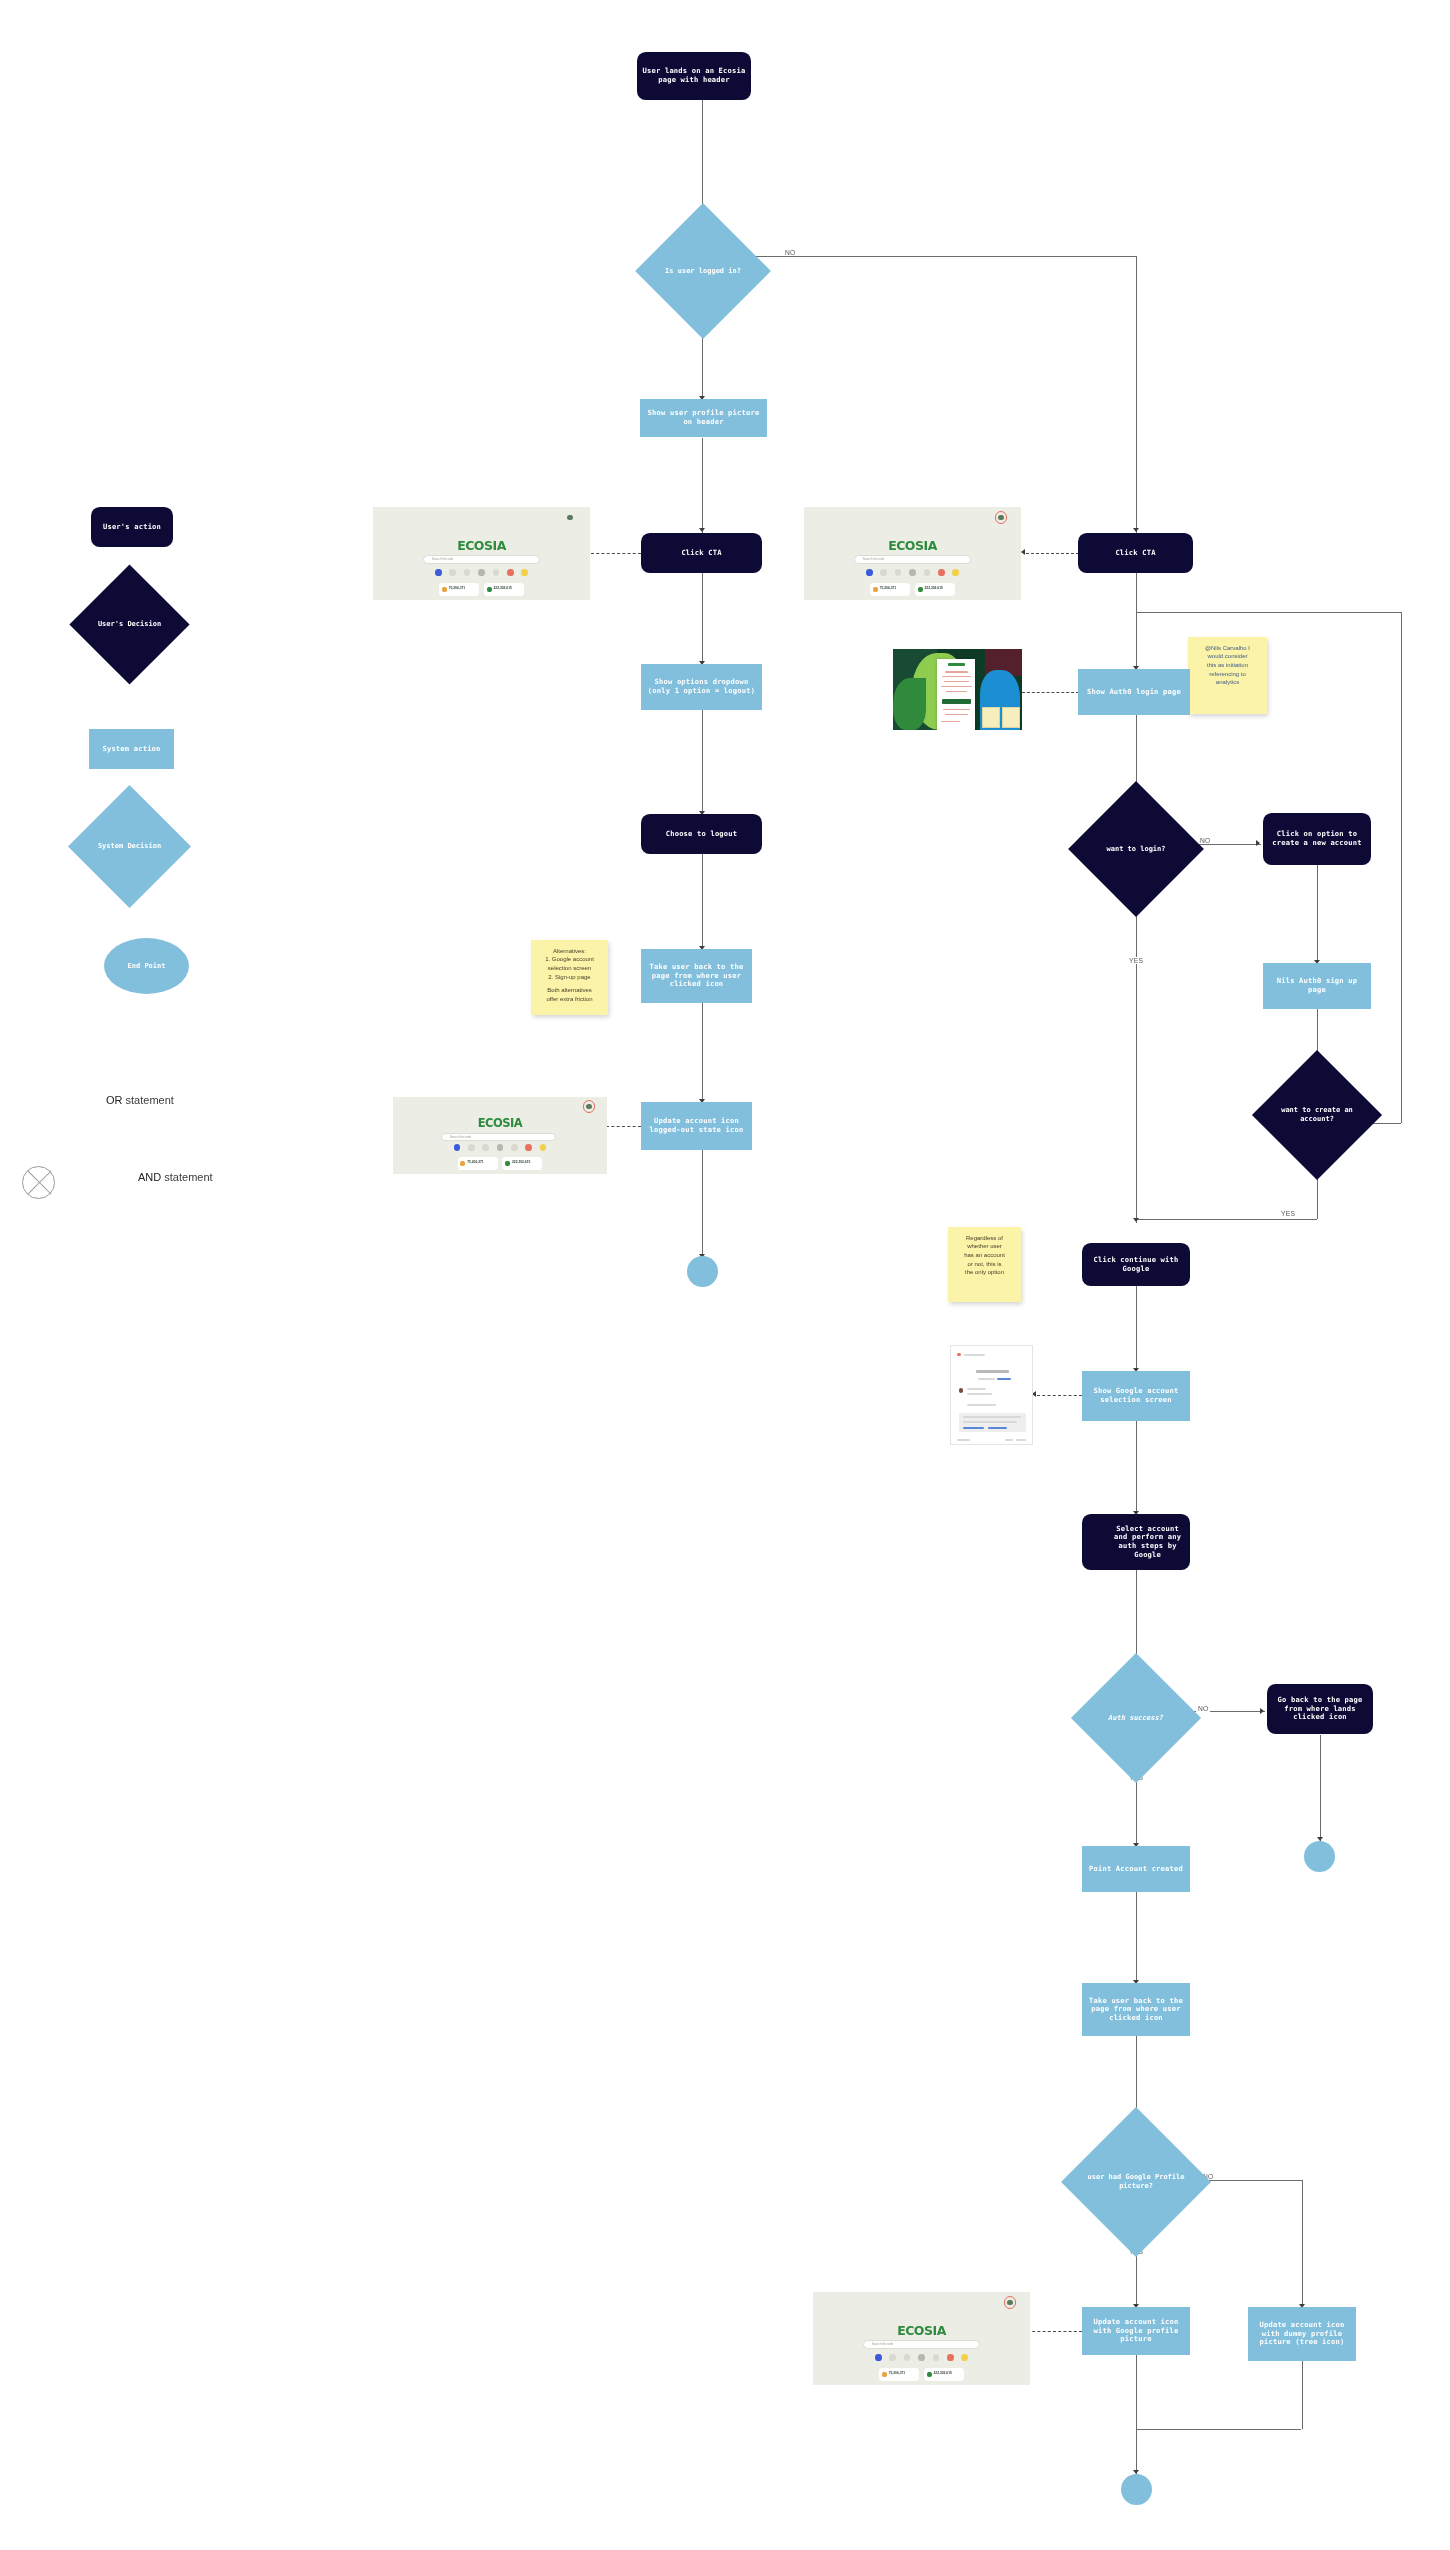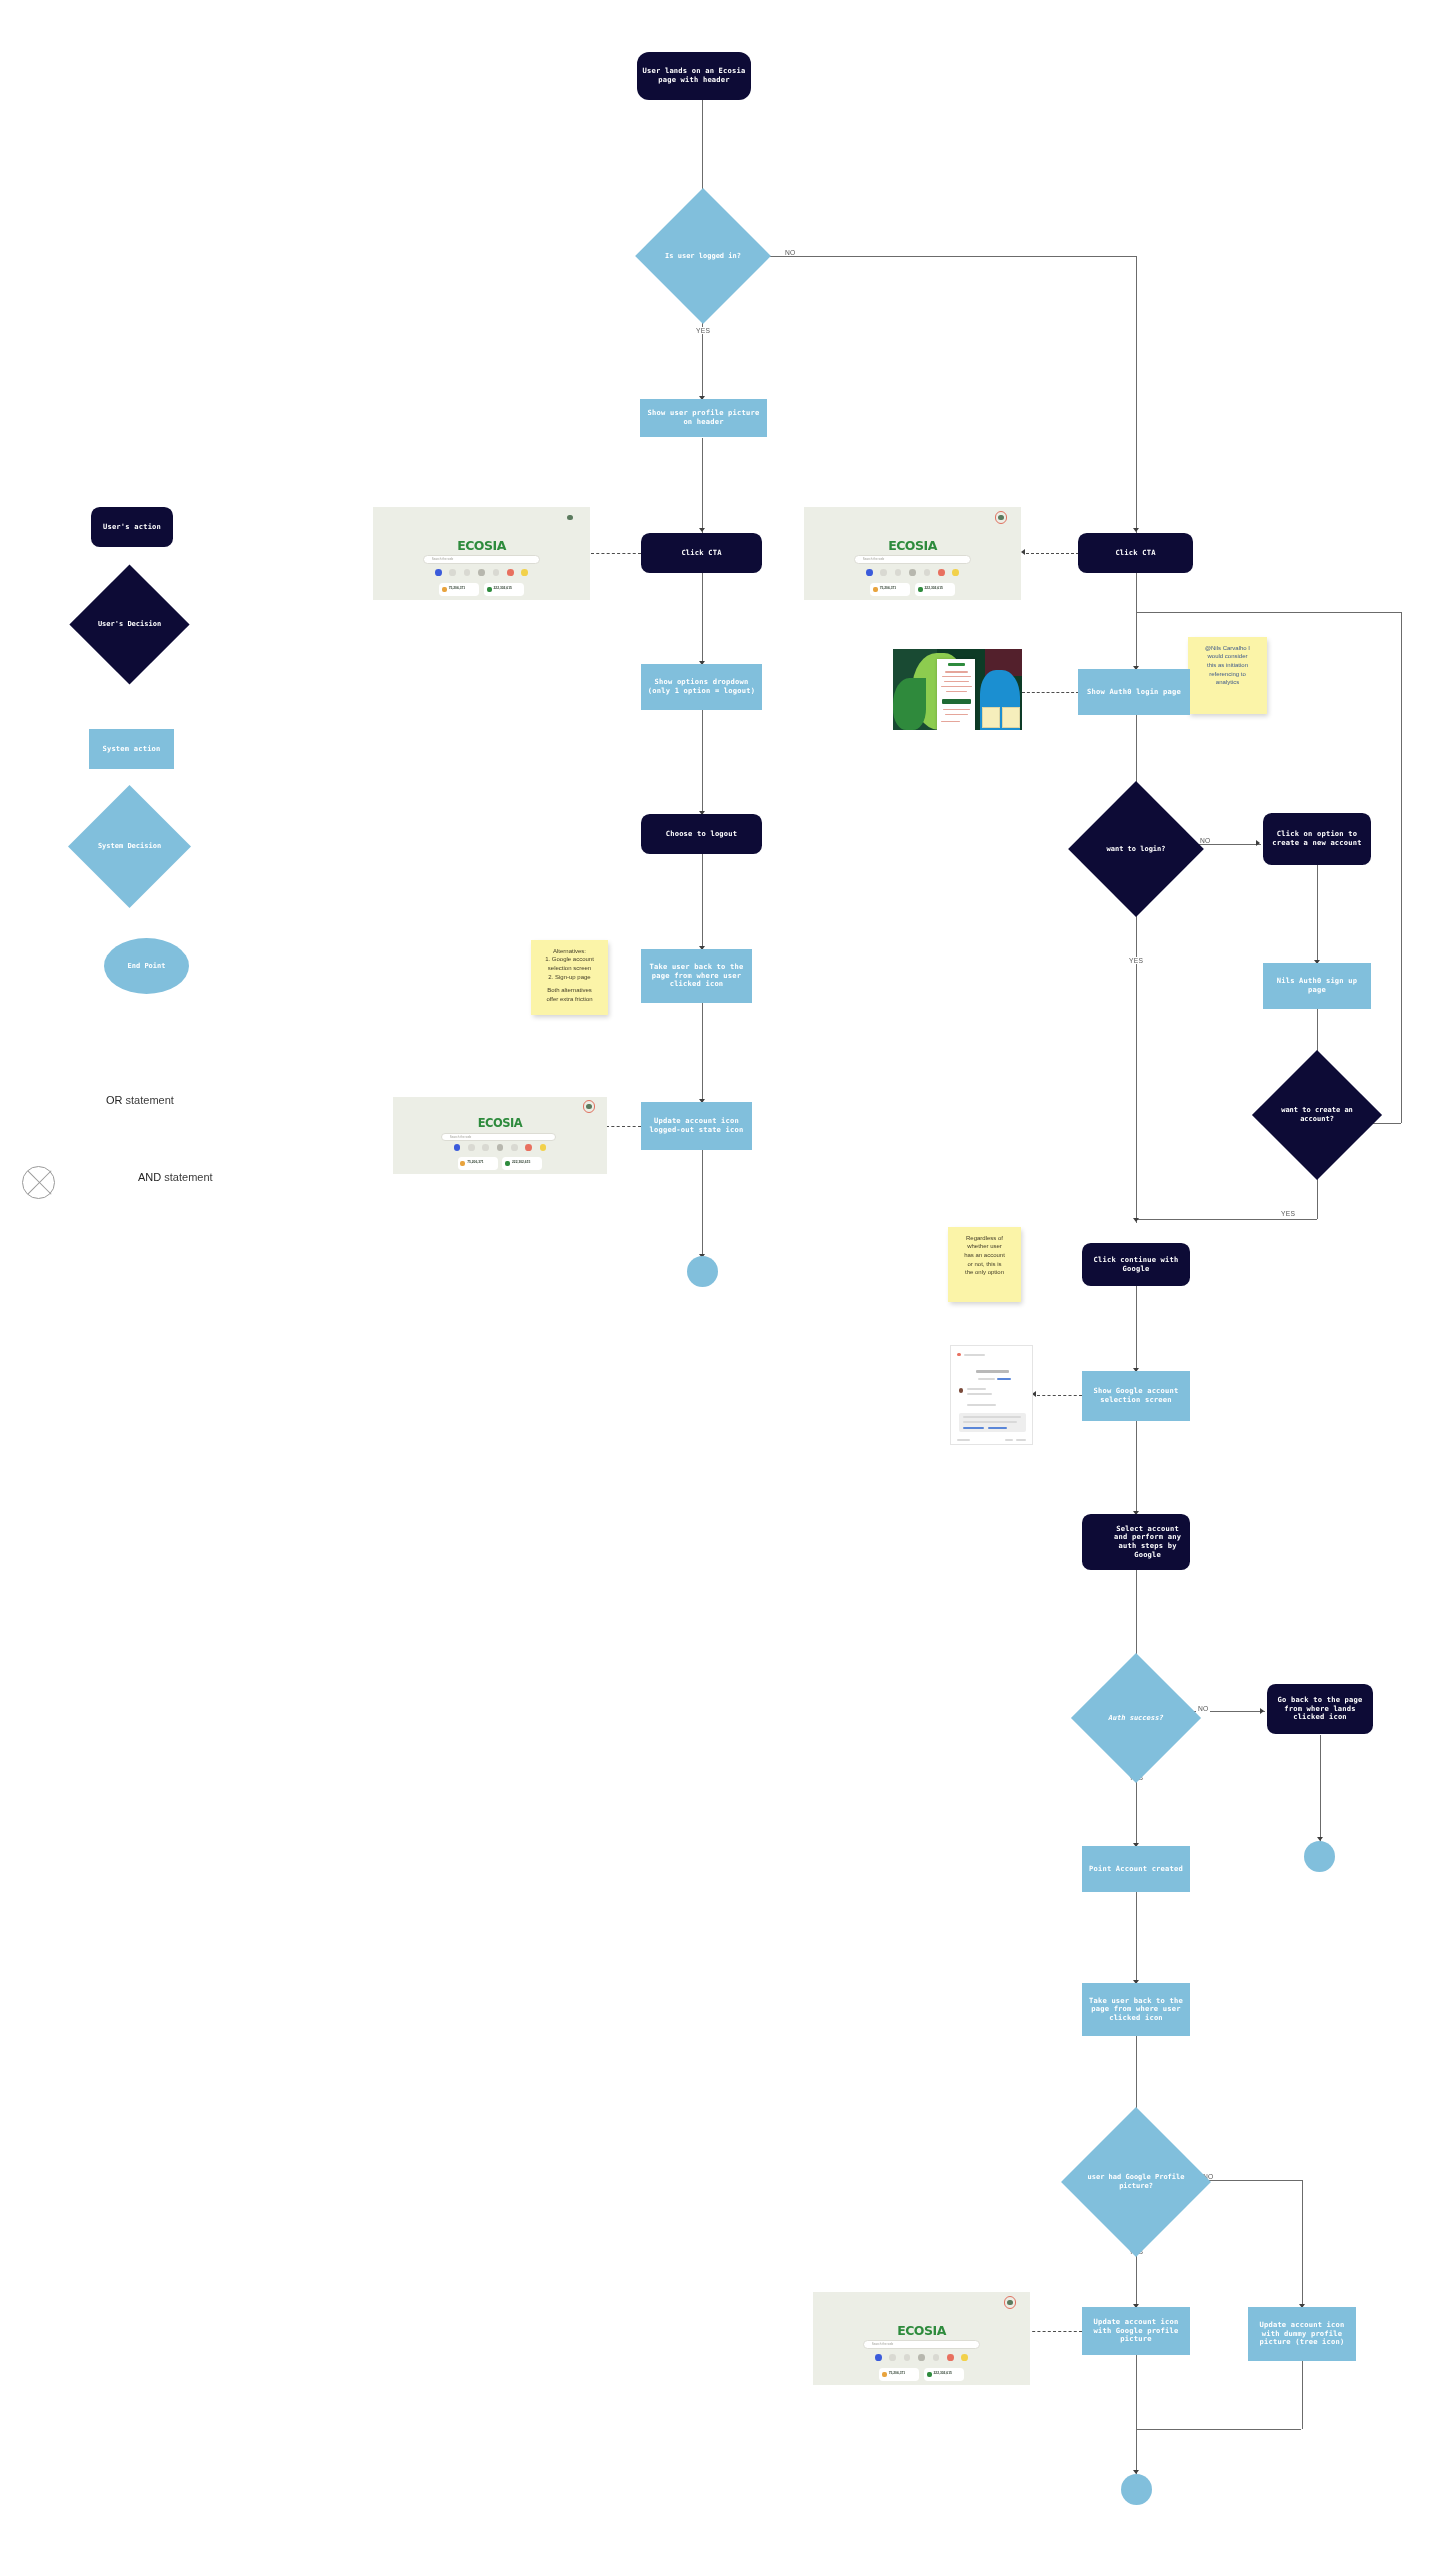--- a/index.html
+++ b/index.html
@@ -260,27 +260,27 @@
 
   <div class="legend-txt" style="left:106px;top:1094px;">
     <b>OR</b><span> statement</span>
   </div>
 
   <div class="and-icon" style="left:22px;top:1166px;"></div>
   <div class="legend-txt" style="left:106px;top:1171px;margin-left:32px;">
     <b>AND</b><span> statement</span>
   </div>
 
-  <div class="node user-action" style="left:637px;top:52px;width:114px;height:48px;border-radius:12px;">
+  <div class="node user-action" style="left:637px;top:52px;width:114px;height:48px;">
     <span>User lands on an Ecosia page with header</span>
   </div>
   <div class="ln v" style="left:702px;top:100px;height:124px;"></div>
   <div class="arrow down" style="left:699px;top:221px;"></div>
 
-  <div class="diamond-wrap sys" style="left:655px;top:208px;width:96px;height:96px;">
+  <div class="diamond-wrap sys" style="left:655px;top:223px;width:96px;height:96px;">
     <div class="dshape"></div>
     <div class="dtext">Is user logged in?</div>
   </div>
 
   <div class="ln v" style="left:702px;top:319px;height:82px;"></div>
   <div class="edge-label" style="left:694px;top:327px;">YES</div>
   <div class="arrow down" style="left:699px;top:396px;"></div>
 
   <div class="ln h" style="left:751px;top:256px;width:385px;"></div>
   <div class="edge-label" style="left:783px;top:249px;">NO</div>

